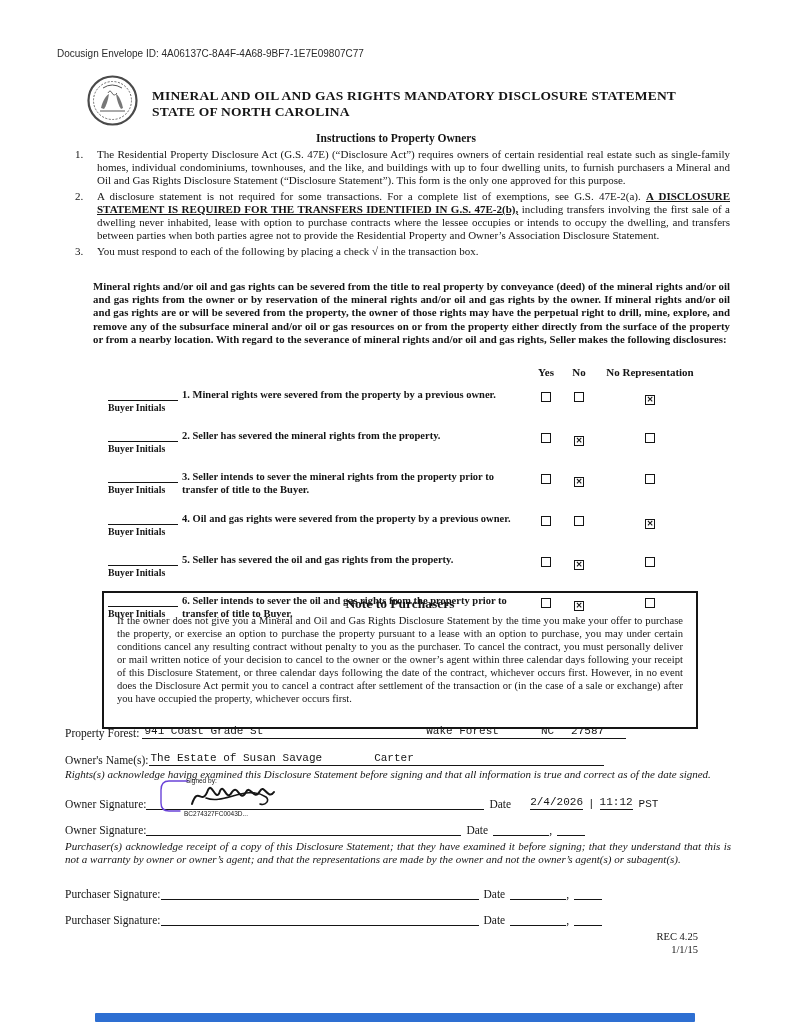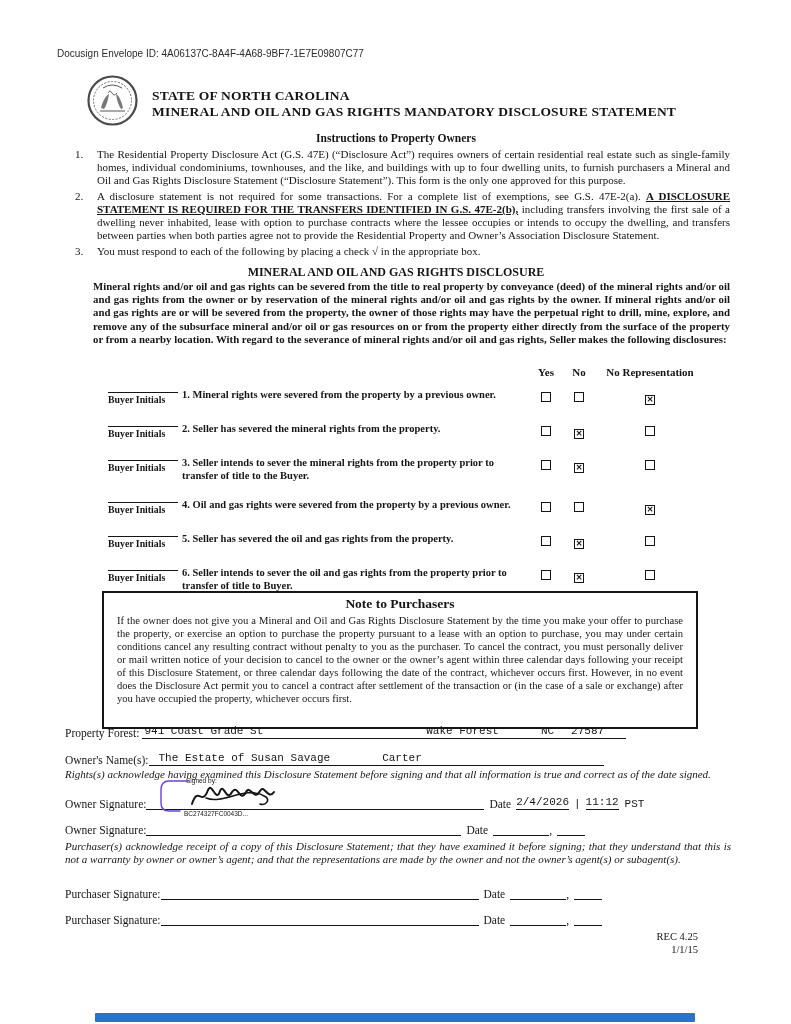--- a/index.html
+++ b/index.html
@@ -25,21 +25,21 @@
   .disc-title { position:absolute; left:62px; top:265px; width:668px; text-align:center; font-size:12px; font-weight:bold; }
   .disc-body { position:absolute; left:93px; top:280px; width:637px; font-size:10.8px; font-weight:bold; line-height:13.2px; text-align:justify; }
 
   .dtable { position:absolute; left:108px; top:366px; width:600px; }
   .thead { display:flex; font-weight:bold; font-size:11px; margin-bottom:10px; }
   .thead .sp { width:422px; flex:0 0 422px; }
   .cy { width:32px; flex:0 0 32px; text-align:center; }
   .cn { width:34px; flex:0 0 34px; text-align:center; }
   .cr { width:108px; flex:0 0 108px; text-align:center; }
   .trow { display:flex; align-items:flex-start; margin-bottom:16px; }
-  .inits { width:74px; flex:0 0 74px; margin-top:4px; }
+  .inits { width:74px; flex:0 0 74px; margin-top:12px; }
   .init-line { display:block; width:70px; border-top:1.2px solid #151515; }
   .init-label { display:block; font-size:9.8px; font-weight:bold; margin-top:1px; }
   .stmt { width:348px; flex:0 0 348px; font-size:10.5px; font-weight:bold; line-height:13px; padding-right:6px; }
   .box { display:inline-flex; width:10px; height:10px; border:1.2px solid #151515; align-items:center; justify-content:center;
          font-family:"Liberation Sans", sans-serif; font-size:8px; font-weight:bold; line-height:1; margin-top:1px; }
 
   .notebox { position:absolute; left:102px; top:591px; width:596px; height:138px; border:2px solid #151515; padding:3px 13px 6px 13px; }
   .note-title { text-align:center; font-size:13.5px; font-weight:bold; margin-bottom:2px; }
   .note-body { font-size:10.6px; line-height:13px; text-align:justify; }
 
@@ -70,42 +70,41 @@
     <circle cx="25.5" cy="25.5" r="24" fill="#ffffff" stroke="#4a4a4a" stroke-width="2.2"></circle>
     <circle cx="25.5" cy="25.5" r="19" fill="none" stroke="#6a6a6a" stroke-width="1" stroke-dasharray="2 1.5"></circle>
     <path d="M14,33 C16,24 20,20 22,19 C21,26 19,31 17,34 Z" fill="#777"></path>
     <path d="M36,33 C34,24 31,20 29,19 C30,26 32,31 34,34 Z" fill="#777"></path>
     <path d="M21,18 q2,-4 4,0 q2,4 5,0" fill="none" stroke="#666" stroke-width="1"></path>
     <path d="M13,36 h25" stroke="#555" stroke-width="1"></path>
     <path d="M16,13 q9,-6 19,0" fill="none" stroke="#555" stroke-width="1"></path>
   </svg>
 
   <div class="htitles">
+    <div>MINERAL AND OIL AND GAS RIGHTS MANDATORY DISCLOSURE STATEMENT</div>
     <div>STATE OF NORTH CAROLINA</div>
-    <div>MINERAL AND OIL AND GAS RIGHTS MANDATORY DISCLOSURE STATEMENT</div>
   </div>
 
   <div class="instr-title">Instructions to Property Owners</div>
 
   <div class="ilist">
     <div class="li">
       <span class="num">1.</span>
       <span class="itext">The Residential Property Disclosure Act (G.S. 47E) (“Disclosure Act”) requires owners of certain residential real estate such as single-family homes, individual condominiums, townhouses, and the like, and buildings with up to four dwelling units, to furnish purchasers a Mineral and Oil and Gas Rights Disclosure Statement (“Disclosure Statement”). This form is the only one approved for this purpose.</span>
     </div>
     <div class="li">
       <span class="num">2.</span>
       <span class="itext"><span>A disclosure statement is not required for some transactions. For a complete list of exemptions, see G.S. 47E-2(a). </span><span class="bu">A DISCLOSURE STATEMENT IS REQUIRED FOR THE TRANSFERS IDENTIFIED IN G.S. 47E-2(b),</span><span> including transfers involving the first sale of a dwelling never inhabited, lease with option to purchase contracts where the lessee occupies or intends to occupy the dwelling, and transfers between parties when both parties agree not to provide the Residential Property and Owner’s Association Disclosure Statement.</span></span>
     </div>
     <div class="li">
       <span class="num">3.</span>
-      <span class="itext">You must respond to each of the following by placing a check √  in the appropriate box.</span>
-    </div>
-  </div>
-
-  <div class="disc-title">MINERAL AND OIL AND GAS RIGHTS DISCLOSURE</div>
+      <span class="itext">You must respond to each of the following by placing a check √  in the transaction box.</span>
+    </div>
+  </div>
+
   <div class="disc-body">Mineral rights and/or oil and gas rights can be severed from the title to real property by conveyance (deed) of the mineral rights and/or oil and gas rights from the owner or by reservation of the mineral rights and/or oil and gas rights by the owner. If mineral rights and/or oil and gas rights are or will be severed from the property, the owner of those rights may have the perpetual right to drill, mine, explore, and remove any of the subsurface mineral and/or oil or gas resources on or from the property either directly from the surface of the property or from a nearby location. With regard to the severance of mineral rights and/or oil and gas rights, Seller makes the following disclosures:</div>
 
   <div class="dtable">
     <div class="thead">
       <span class="sp"></span>
       <span class="cy">Yes</span>
       <span class="cn">No</span>
       <span class="cr">No Representation</span>
     </div>
 
@@ -187,32 +186,32 @@
       <span style="margin-left:2px;">941 Coast Grade St</span>
       <span style="margin-left:163px;">Wake Forest</span>
       <span style="margin-left:42px;">NC</span>
       <span style="margin-left:17px;">27587</span>
     </span>
   </div>
 
   <div class="frow" style="top:751px;">
     <span class="flabel">Owner's Name(s):</span>
     <span class="fill" style="width:455px;">
-      <span style="margin-left:10px;">The Estate of Susan Savage</span>
+      <span style="margin-left:2px;">The Estate of Susan Savage</span>
       <span style="margin-left:52px;">Carter</span>
     </span>
   </div>
 
   <div class="ack" style="top:768px;">Rights(s) acknowledge having examined this Disclosure Statement before signing and that all information is true and correct as of the date signed.</div>
 
   <div class="frow" style="top:795px;">
     <span class="flabel">Owner Signature:</span>
     <span class="sline" style="width:338px;"></span>
     <span class="flabel" style="margin-left:5px;">Date</span>
-    <span class="fill" style="margin-left:5px;">
+    <span class="fill" style="margin-left:19px;">
         <span>2/4/2026</span>
       </span>
     <span class="mono" style="margin:0 5px;">|</span>
     <span class="fill">
         <span>11:12</span>
       </span>
     <span class="mono" style="margin-left:6px;">PST</span>
   </div>
 
   <div class="stamp">

